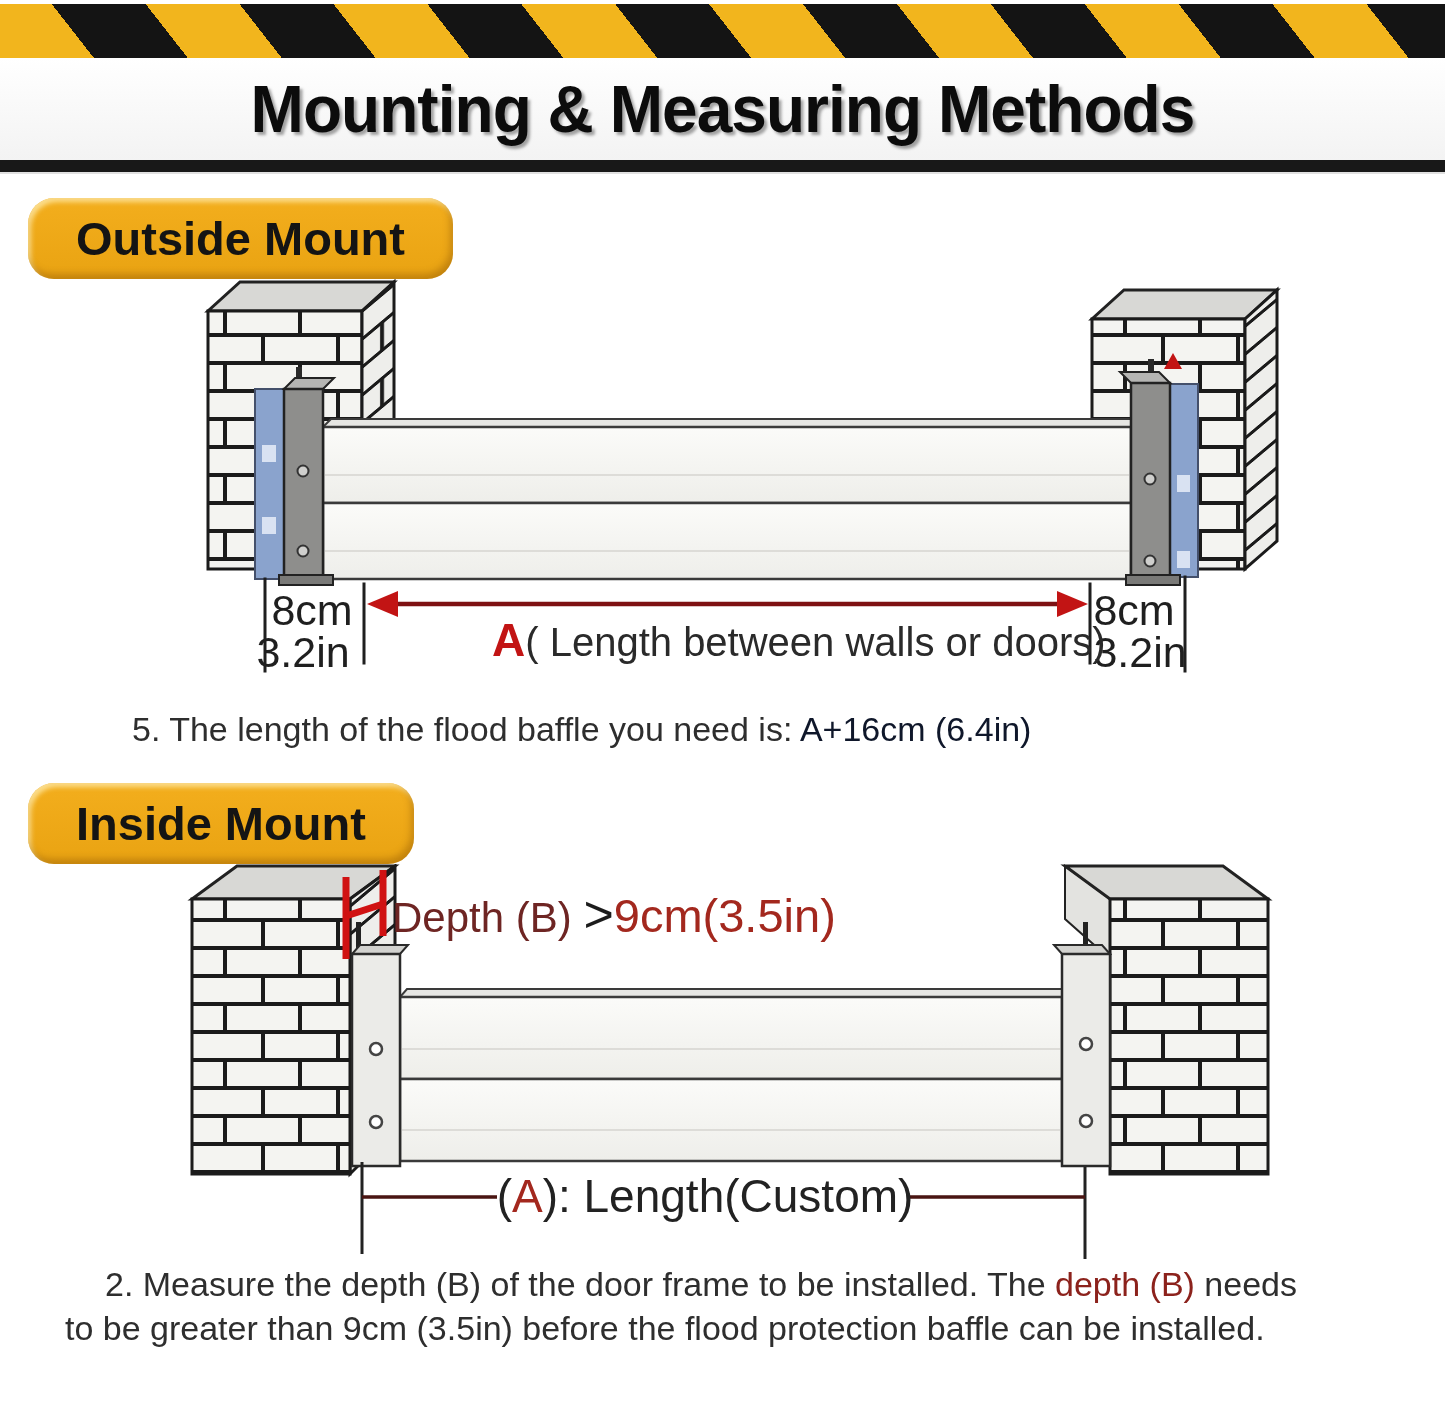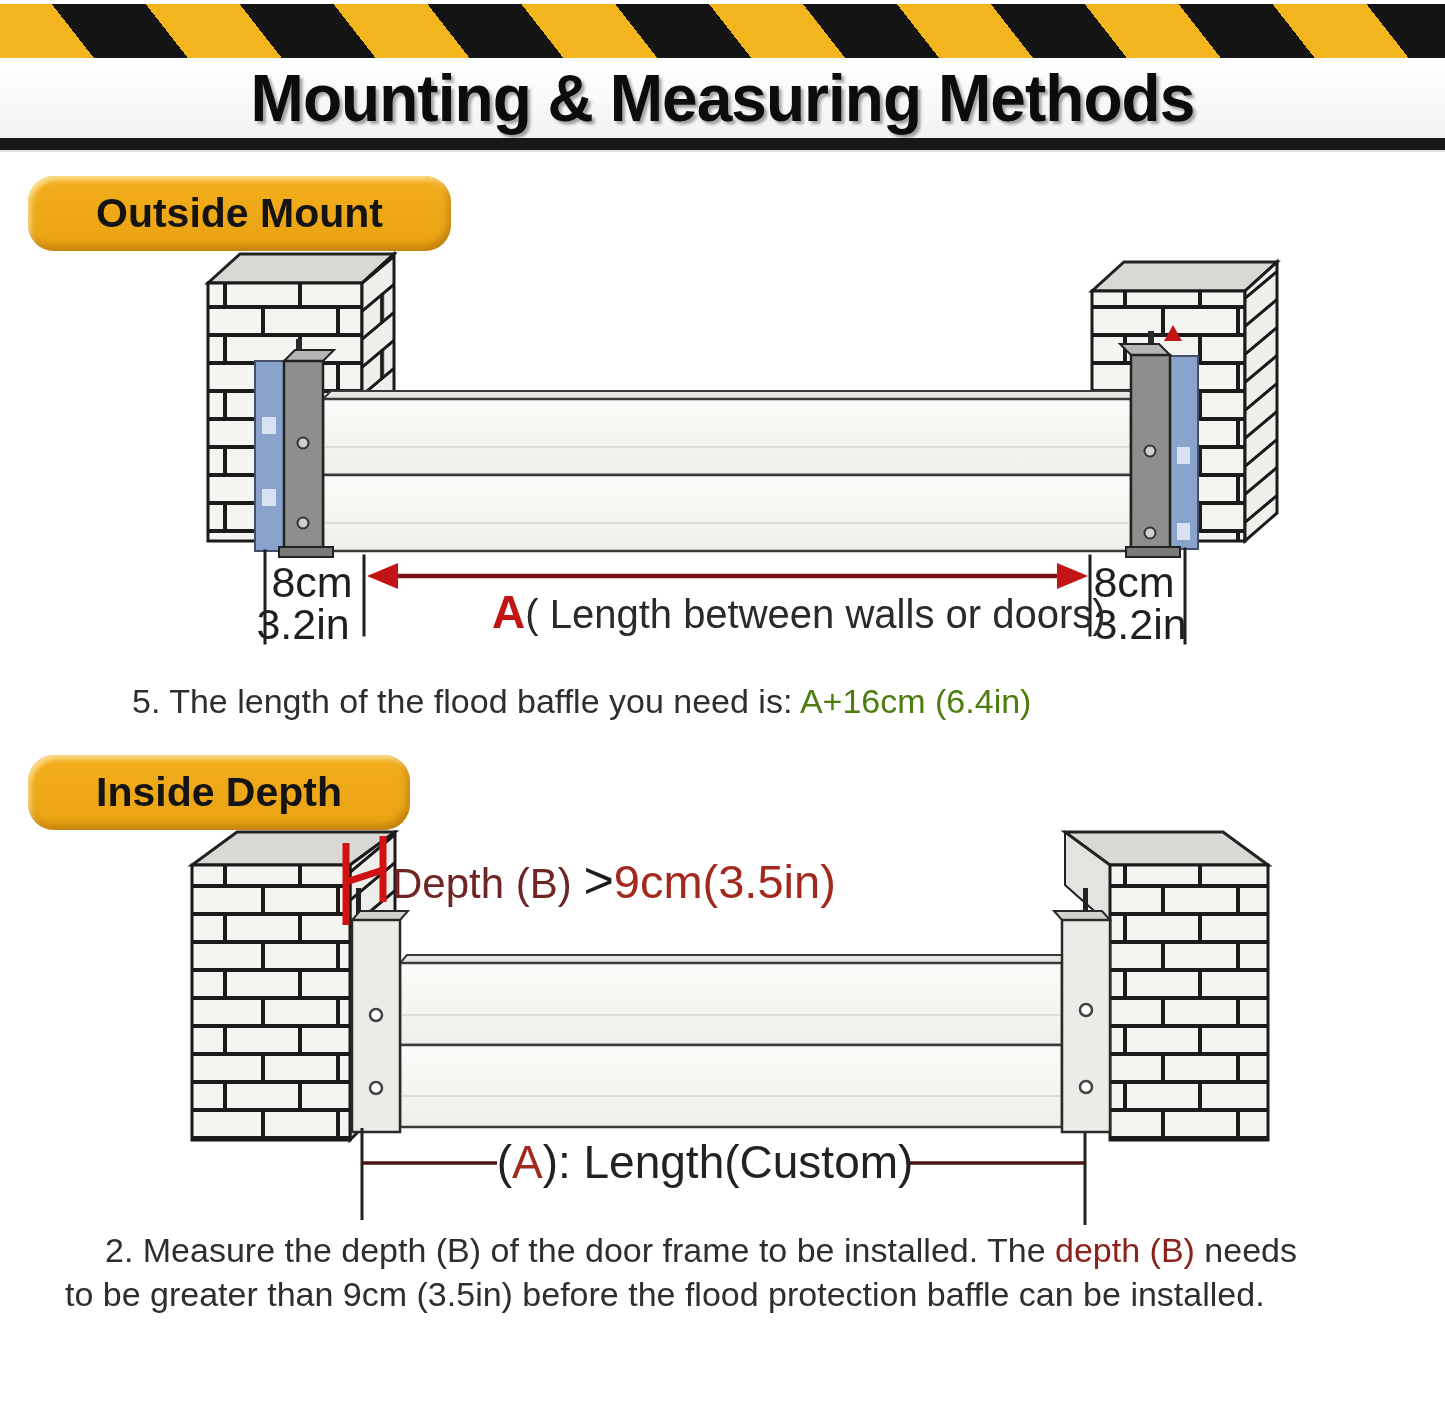--- a/index.html
+++ b/index.html
@@ -6,54 +6,54 @@
   body{width:1445px;font-family:"Liberation Sans","DejaVu Sans",sans-serif;color:#2e2e2e;}
 
   
   .banner{border-bottom:2px solid #e0e0e0;}
   .stripes{
     height:54px;
     background:repeating-linear-gradient(52deg,#f2b51d 0 74px,#141414 74px 148px);
     border-top:4px solid #ffffff;
   }
   .title-band{
-    height:80px;
+    height:102px;
     background:linear-gradient(180deg,#ffffff,#f3f3f3);
     display:flex;align-items:center;justify-content:center;
   }
   .title-band .title{
     font-size:66px;font-weight:700;color:#0c0c0c;letter-spacing:-1px;
     text-shadow:3px 3px 3px rgba(0,0,0,.35);
     transform:scaleX(.97);
   }
   .black-bar{height:12px;background:#181818;}
 
   
   .badge-row{margin:24px 0 0 28px;}
   .badge{
     display:inline-block;
     background:linear-gradient(180deg,#f3ae1d,#e9a312);
     border-radius:26px;
-    padding:17px 68px;
-    font-size:41px;font-weight:600;color:#141414;line-height:1;
+    padding:17px 48px;
+    font-size:47px;font-weight:600;color:#141414;line-height:1;
     box-shadow:inset -3px -5px 7px rgba(120,70,0,.35), inset 3px 4px 5px rgba(255,235,170,.8);
   }
 
   .diagram{display:block;width:1445px;height:auto;}
   svg text{font-family:"Liberation Sans","DejaVu Sans",sans-serif;}
 
   
   .instr{font-size:34px;color:#2e2e2e;}
   .instr-1{margin:24px 40px 0 132px;line-height:52px;}
   .instr-2{margin:0 40px 0 95px;line-height:44px;}
   .instr-2 .l1{margin-bottom:12px;}
   .instr-2 .l2{margin-left:10px;}
   .instr-2 .l3{margin-left:-30px;}
   .red{color:#8c221c;}
-  .red-hl{color:#4d7c0f;}
+  .red-hl{color:#0f172a;}
 </style>
 </head>
 <body>
 
 <div class="banner">
   <div class="stripes"></div>
   <div class="title-band">
     <div class="title">Mounting &amp; Measuring Methods</div>
   </div>
   <div class="black-bar"></div>
@@ -136,21 +136,21 @@
     <text x="1140" y="388" font-size="43" fill="#1f1f1f" text-anchor="middle">3.2in</text>
     <text x="492" y="377" font-size="40"><tspan fill="#c21414" font-weight="bold" font-size="46">A</tspan><tspan fill="#2a2a2a">( Length between walls or doors)</tspan></text>
   </g>
 </svg>
 
 <div class="instr instr-1">
   <div><span>5. The length of the flood baffle you need is: </span><span class="red-hl">A+16cm (6.4in)</span></div>
 </div>
 
 <div class="badge-row" style="margin-top:28px;">
-  <span class="badge">Inside Depth</span>
+  <span class="badge">Inside Mount</span>
 </div>
 
 <svg class="diagram" viewBox="0 0 1445 398">
 
   <g>
     <polygon points="192,35 350,35 395,2 237,2" fill="#d8d8d5" stroke="#222" stroke-width="3"></polygon>
     <polygon points="350,35 395,2 395,265 350,310" fill="url(#brickS)" stroke="#1b1b1b" stroke-width="3"></polygon>
     <rect x="192" y="35" width="158" height="275" fill="url(#brickF)" stroke="#1b1b1b" stroke-width="3"></rect>
   </g>
 

